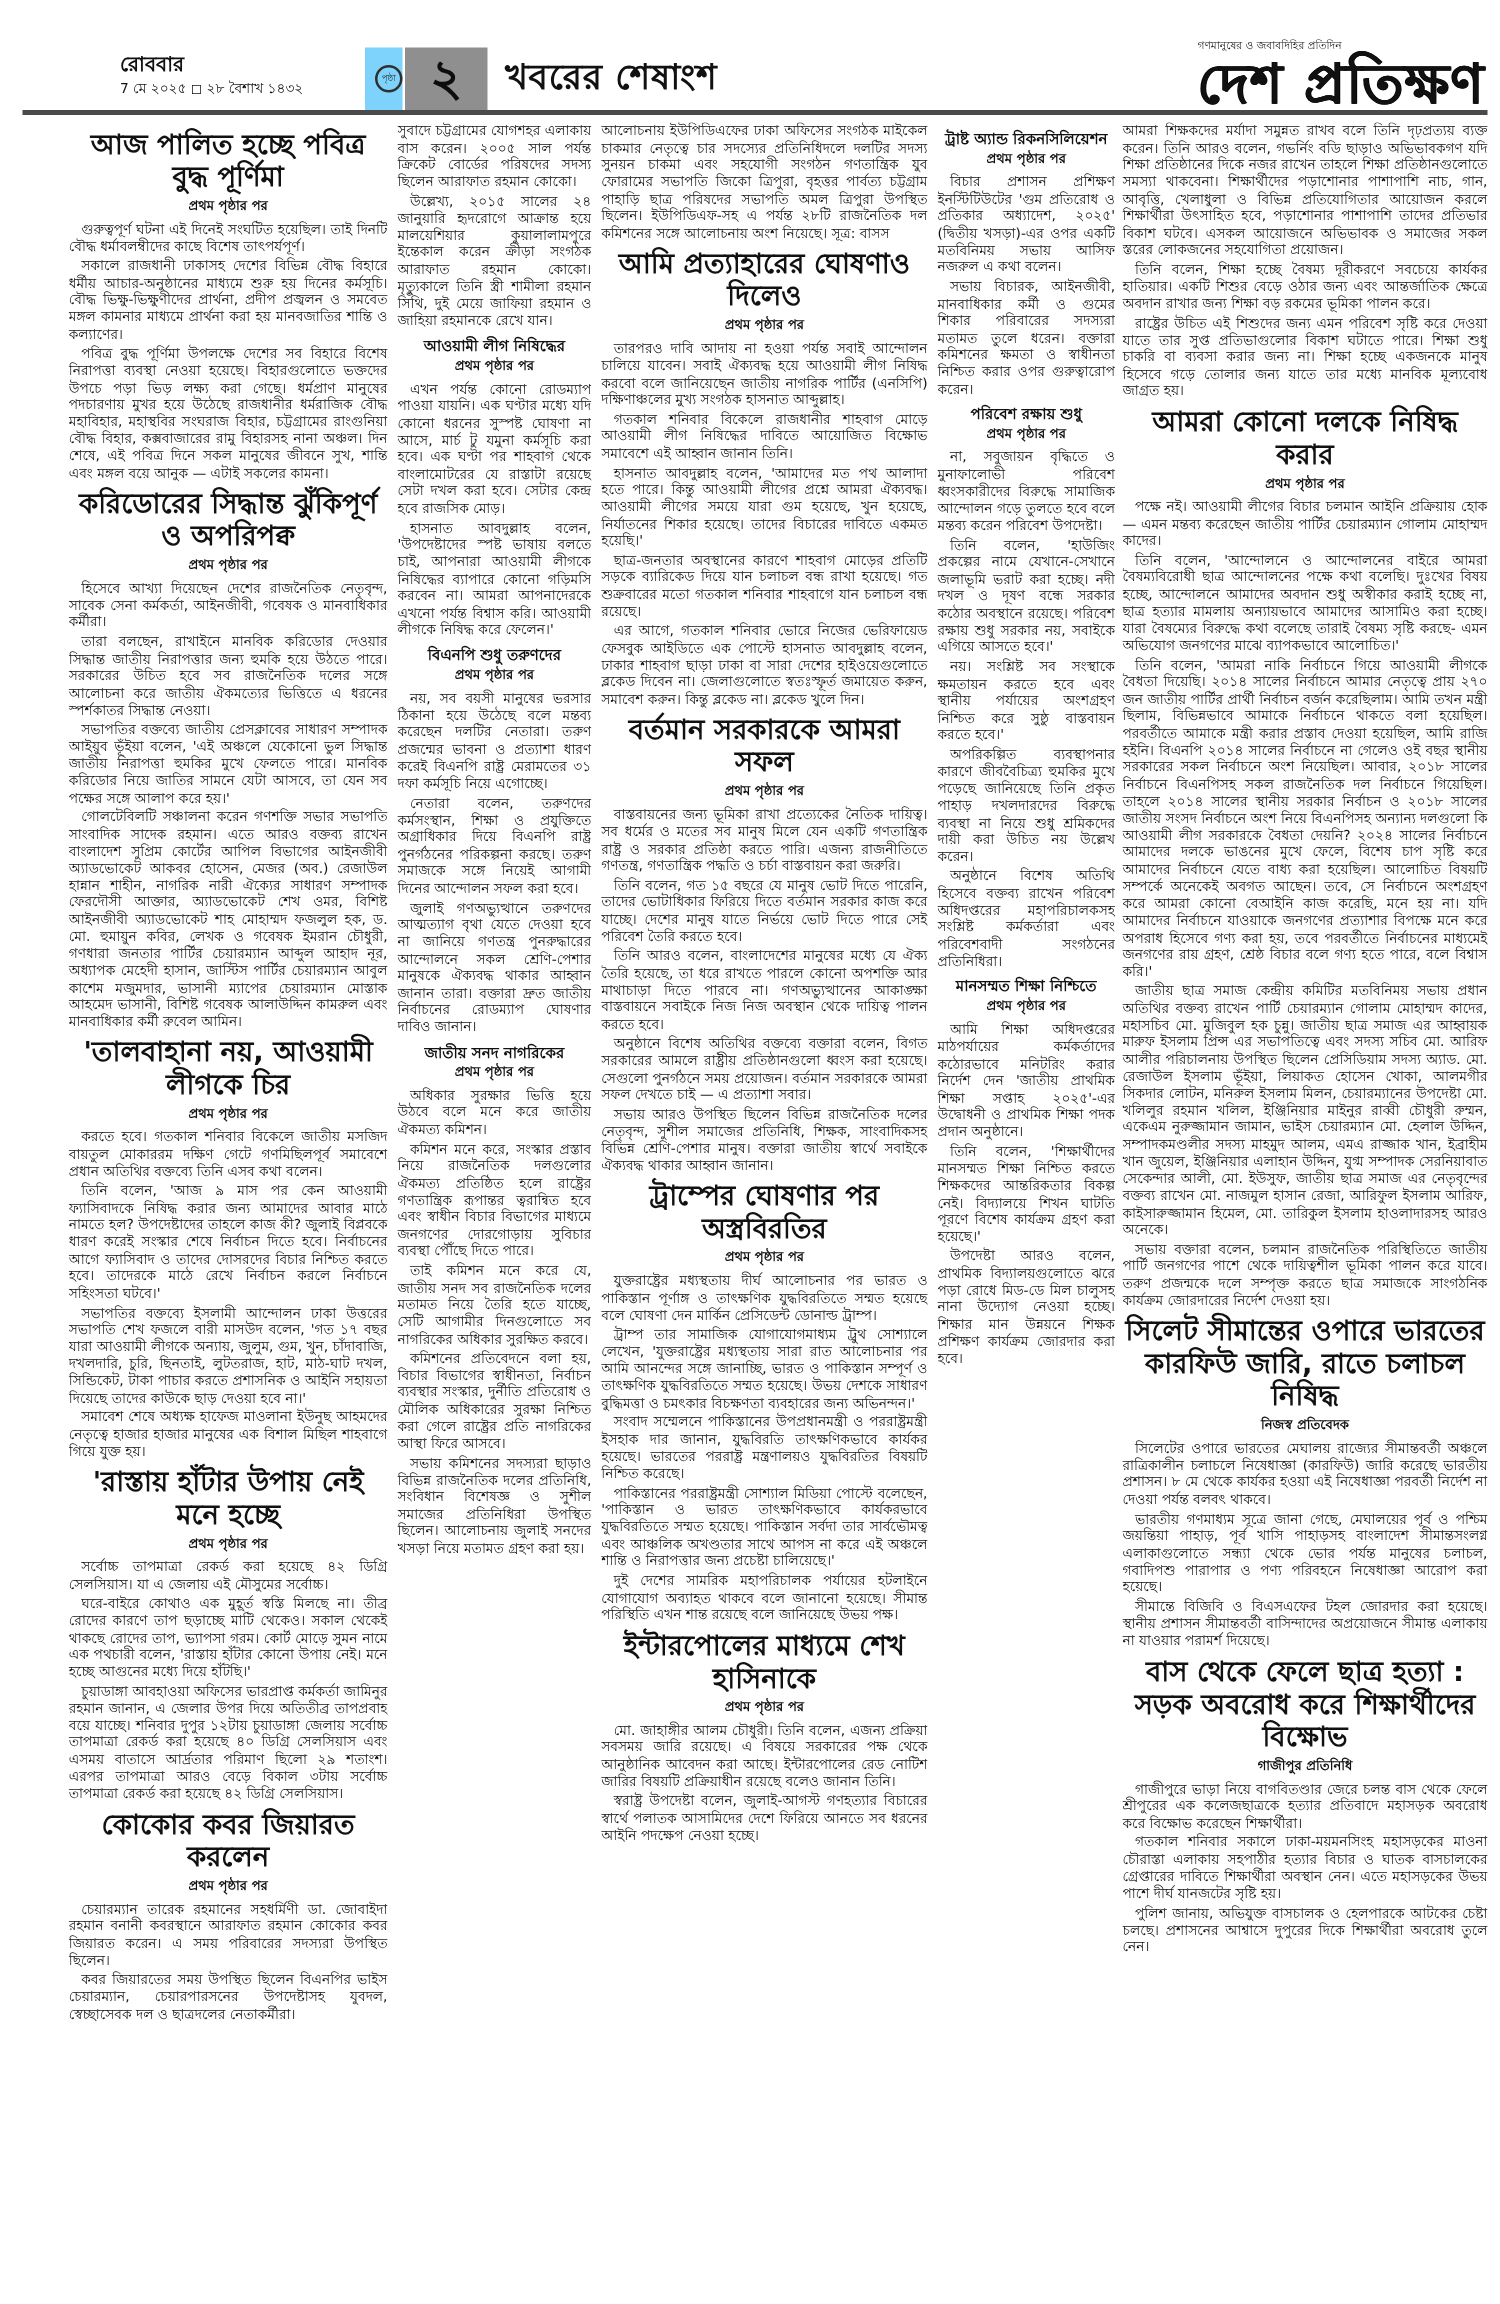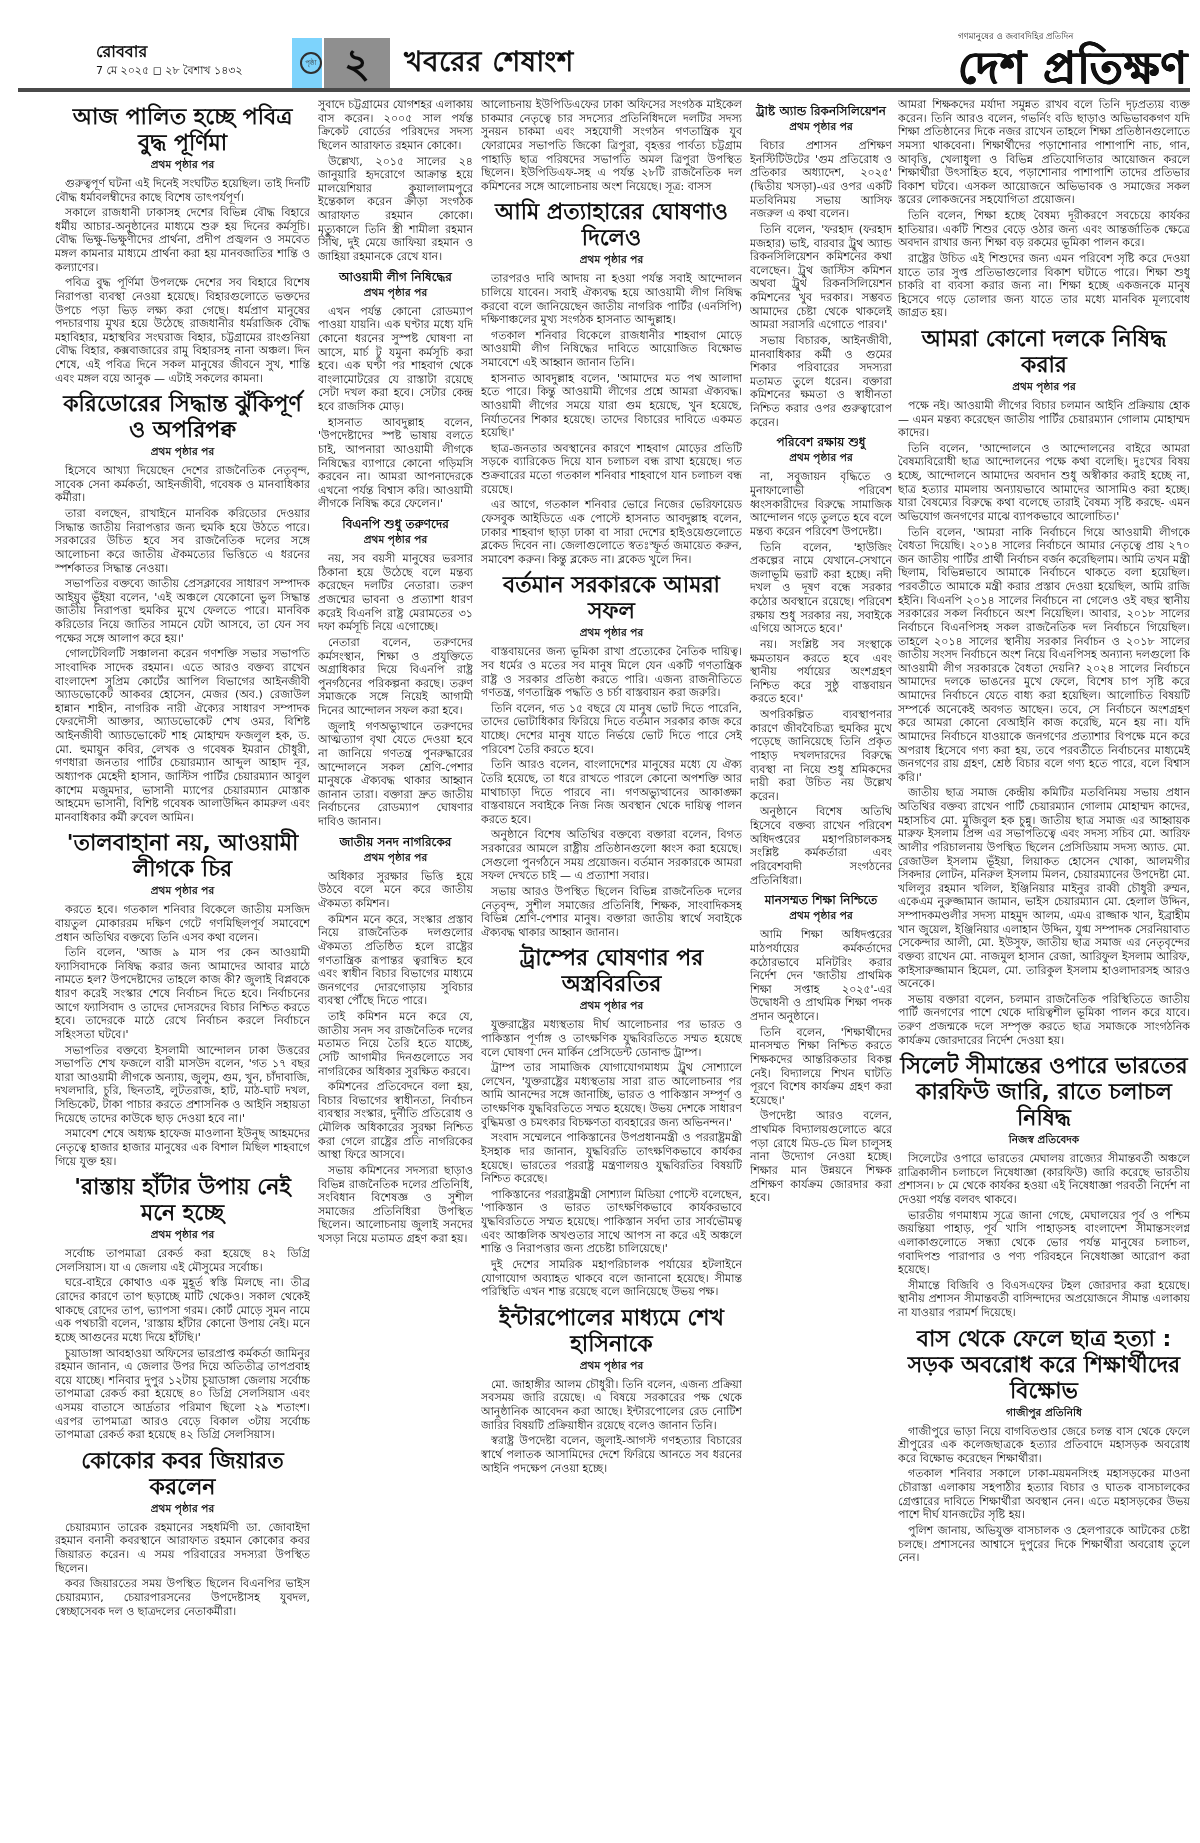--- a/index.html
+++ b/index.html
@@ -168,21 +168,20 @@
     <p>মো. জাহাঙ্গীর আলম চৌধুরী। তিনি বলেন, এজন্য প্রক্রিয়া সবসময় জারি রয়েছে। এ বিষয়ে সরকারের পক্ষ থেকে আনুষ্ঠানিক আবেদন করা আছে। ইন্টারপোলের রেড নোটিশ জারির বিষয়টি প্রক্রিয়াধীন রয়েছে বলেও জানান তিনি।</p>
     <p>স্বরাষ্ট্র উপদেষ্টা বলেন, জুলাই-আগস্ট গণহত্যার বিচারের স্বার্থে পলাতক আসামিদের দেশে ফিরিয়ে আনতে সব ধরনের আইনি পদক্ষেপ নেওয়া হচ্ছে।</p>
   </div>
 </div>
 
 <div class="col col-4">
   <div class="article">
     <h2 class="hl hl-md">ট্রাষ্ট অ্যান্ড রিকনসিলিয়েশন</h2>
     <div class="kicker">প্রথম পৃষ্ঠার পর</div>
     <p>বিচার প্রশাসন প্রশিক্ষণ ইনস্টিটিউটের 'গুম প্রতিরোধ ও প্রতিকার অধ্যাদেশ, ২০২৫' (দ্বিতীয় খসড়া)-এর ওপর একটি মতবিনিময় সভায় আসিফ নজরুল এ কথা বলেন।</p>
-    <p>তিনি বলেন, 'ফরহাদ (ফরহাদ মজহার) ভাই, বারবার ট্রুথ অ্যান্ড রিকনসিলিয়েশন কমিশনের কথা বলেছেন। ট্রুথ জাস্টিস কমিশন অথবা ট্রুথ রিকনসিলিয়েশন কমিশনের খুব দরকার। সম্ভবত আমাদের চেষ্টা থেকে থাকলেই আমরা সরাসরি এগোতে পারব।'</p>
     <p>সভায় বিচারক, আইনজীবী, মানবাধিকার কর্মী ও গুমের শিকার পরিবারের সদস্যরা মতামত তুলে ধরেন। বক্তারা কমিশনের ক্ষমতা ও স্বাধীনতা নিশ্চিত করার ওপর গুরুত্বারোপ করেন।</p>
   </div>
   <div class="article">
     <h2 class="hl hl-md">পরিবেশ রক্ষায় শুধু</h2>
     <div class="kicker">প্রথম পৃষ্ঠার পর</div>
     <p>না, সবুজায়ন বৃদ্ধিতে ও মুনাফালোভী পরিবেশ ধ্বংসকারীদের বিরুদ্ধে সামাজিক আন্দোলন গড়ে তুলতে হবে বলে মন্তব্য করেন পরিবেশ উপদেষ্টা।</p>
     <p>তিনি বলেন, 'হাউজিং প্রকল্পের নামে যেখানে-সেখানে জলাভূমি ভরাট করা হচ্ছে। নদী দখল ও দূষণ বন্ধে সরকার কঠোর অবস্থানে রয়েছে। পরিবেশ রক্ষায় শুধু সরকার নয়, সবাইকে এগিয়ে আসতে হবে।'</p>
     <p>নয়। সংশ্লিষ্ট সব সংস্থাকে ক্ষমতায়ন করতে হবে এবং স্থানীয় পর্যায়ের অংশগ্রহণ নিশ্চিত করে সুষ্ঠু বাস্তবায়ন করতে হবে।'</p>
     <p>অপরিকল্পিত ব্যবস্থাপনার কারণে জীববৈচিত্র্য হুমকির মুখে পড়েছে জানিয়েছে তিনি প্রকৃত পাহাড় দখলদারদের বিরুদ্ধে ব্যবস্থা না নিয়ে শুধু শ্রমিকদের দায়ী করা উচিত নয় উল্লেখ করেন।</p>
     <p>অনুষ্ঠানে বিশেষ অতিথি হিসেবে বক্তব্য রাখেন পরিবেশ অধিদপ্তরের মহাপরিচালকসহ সংশ্লিষ্ট কর্মকর্তারা এবং পরিবেশবাদী সংগঠনের প্রতিনিধিরা।</p>

